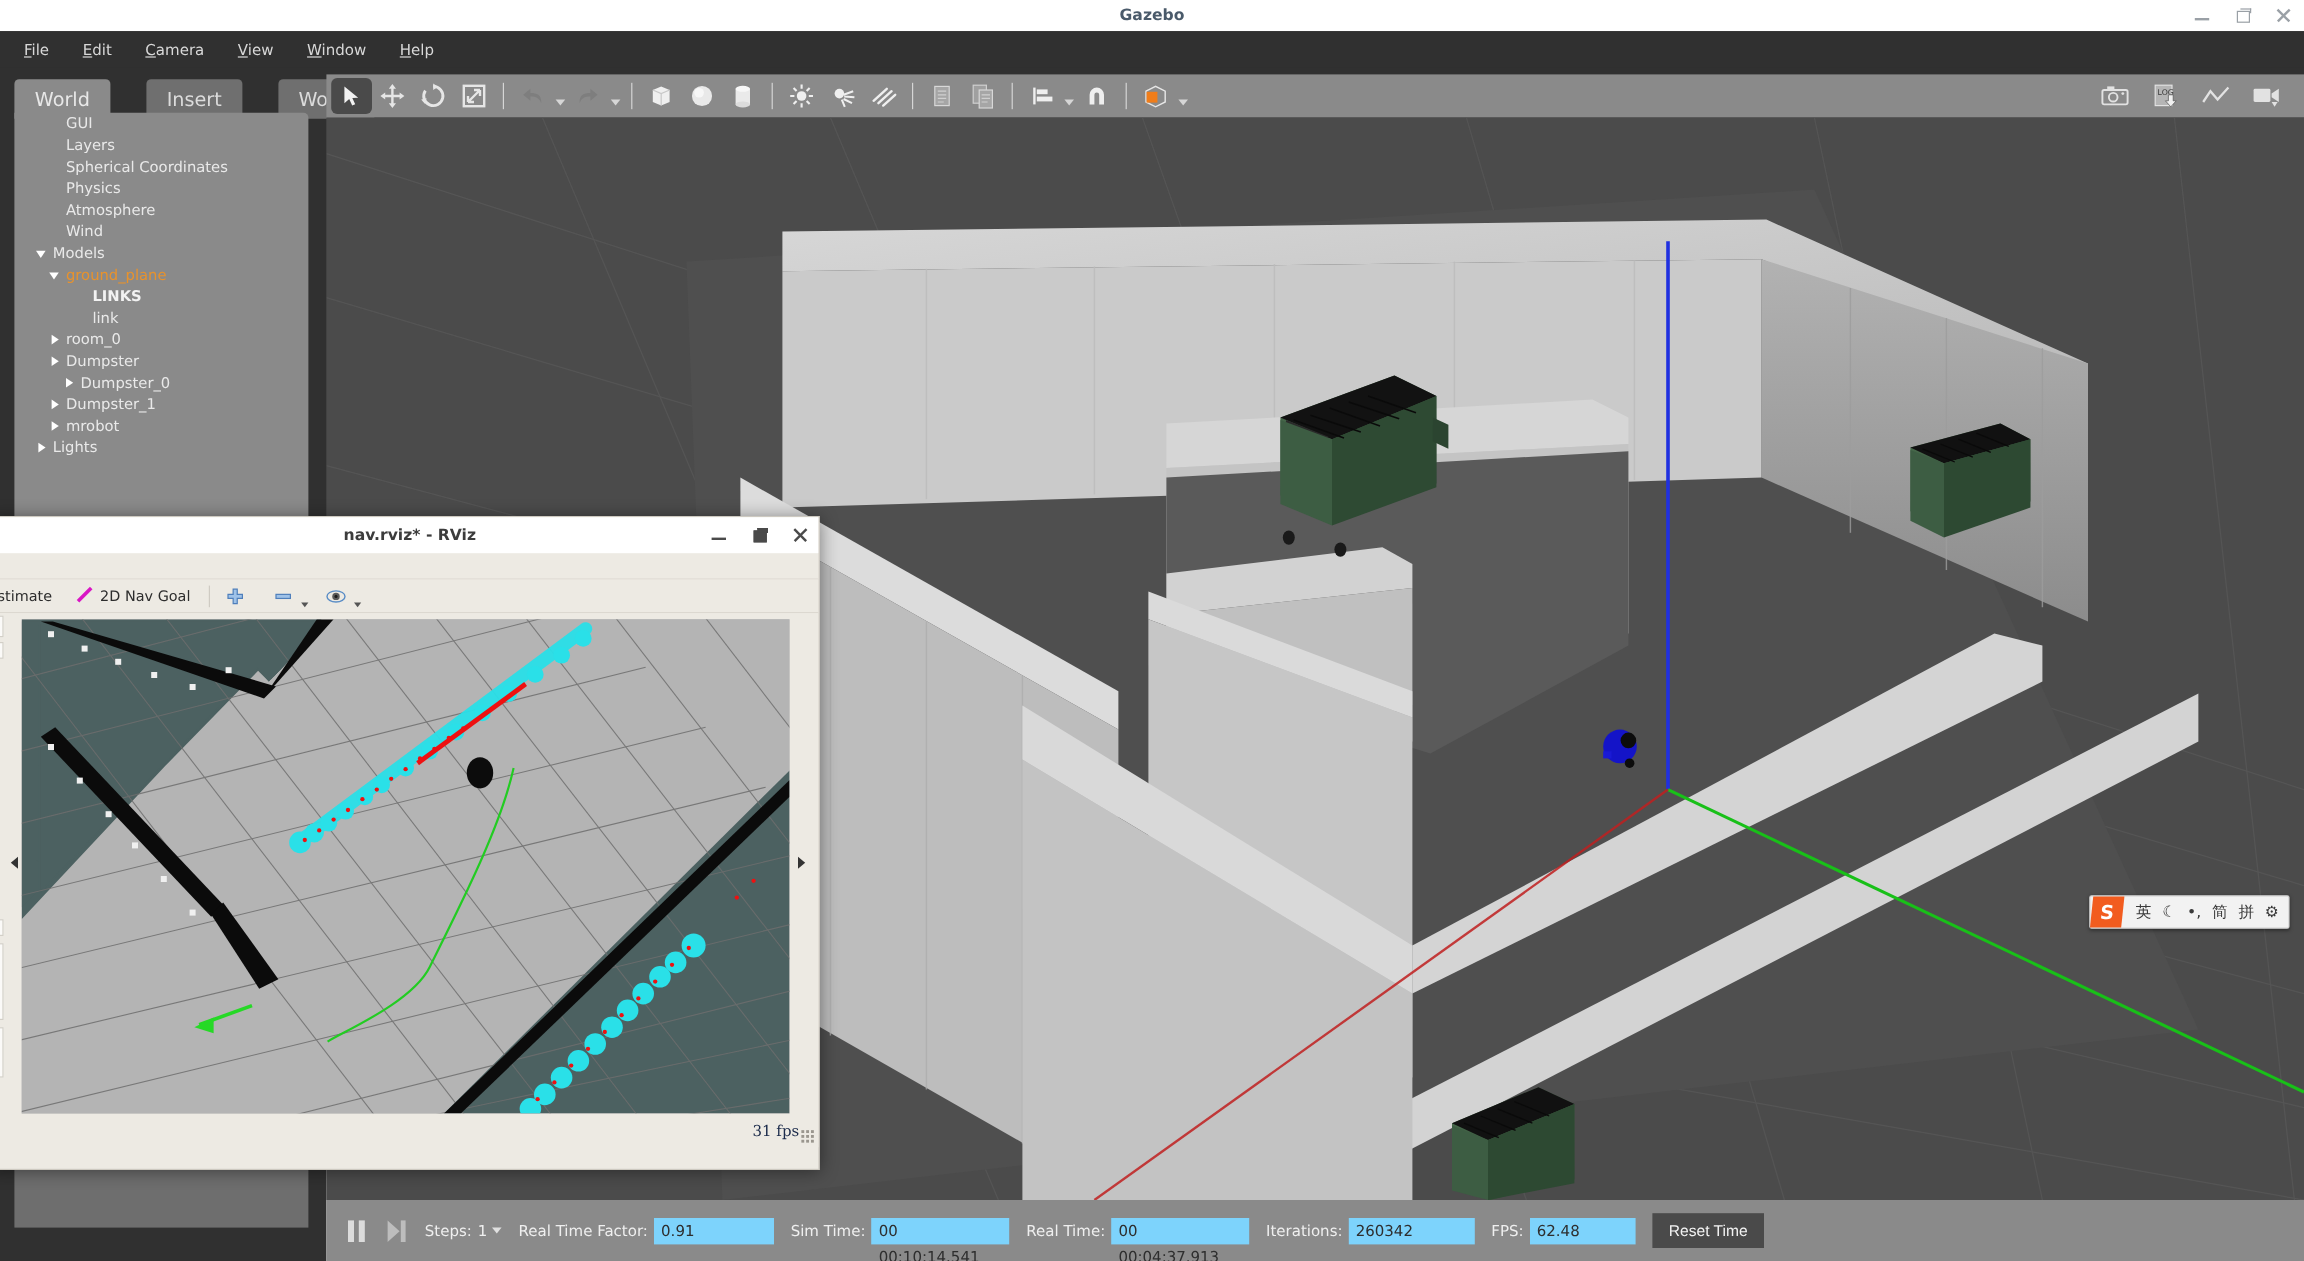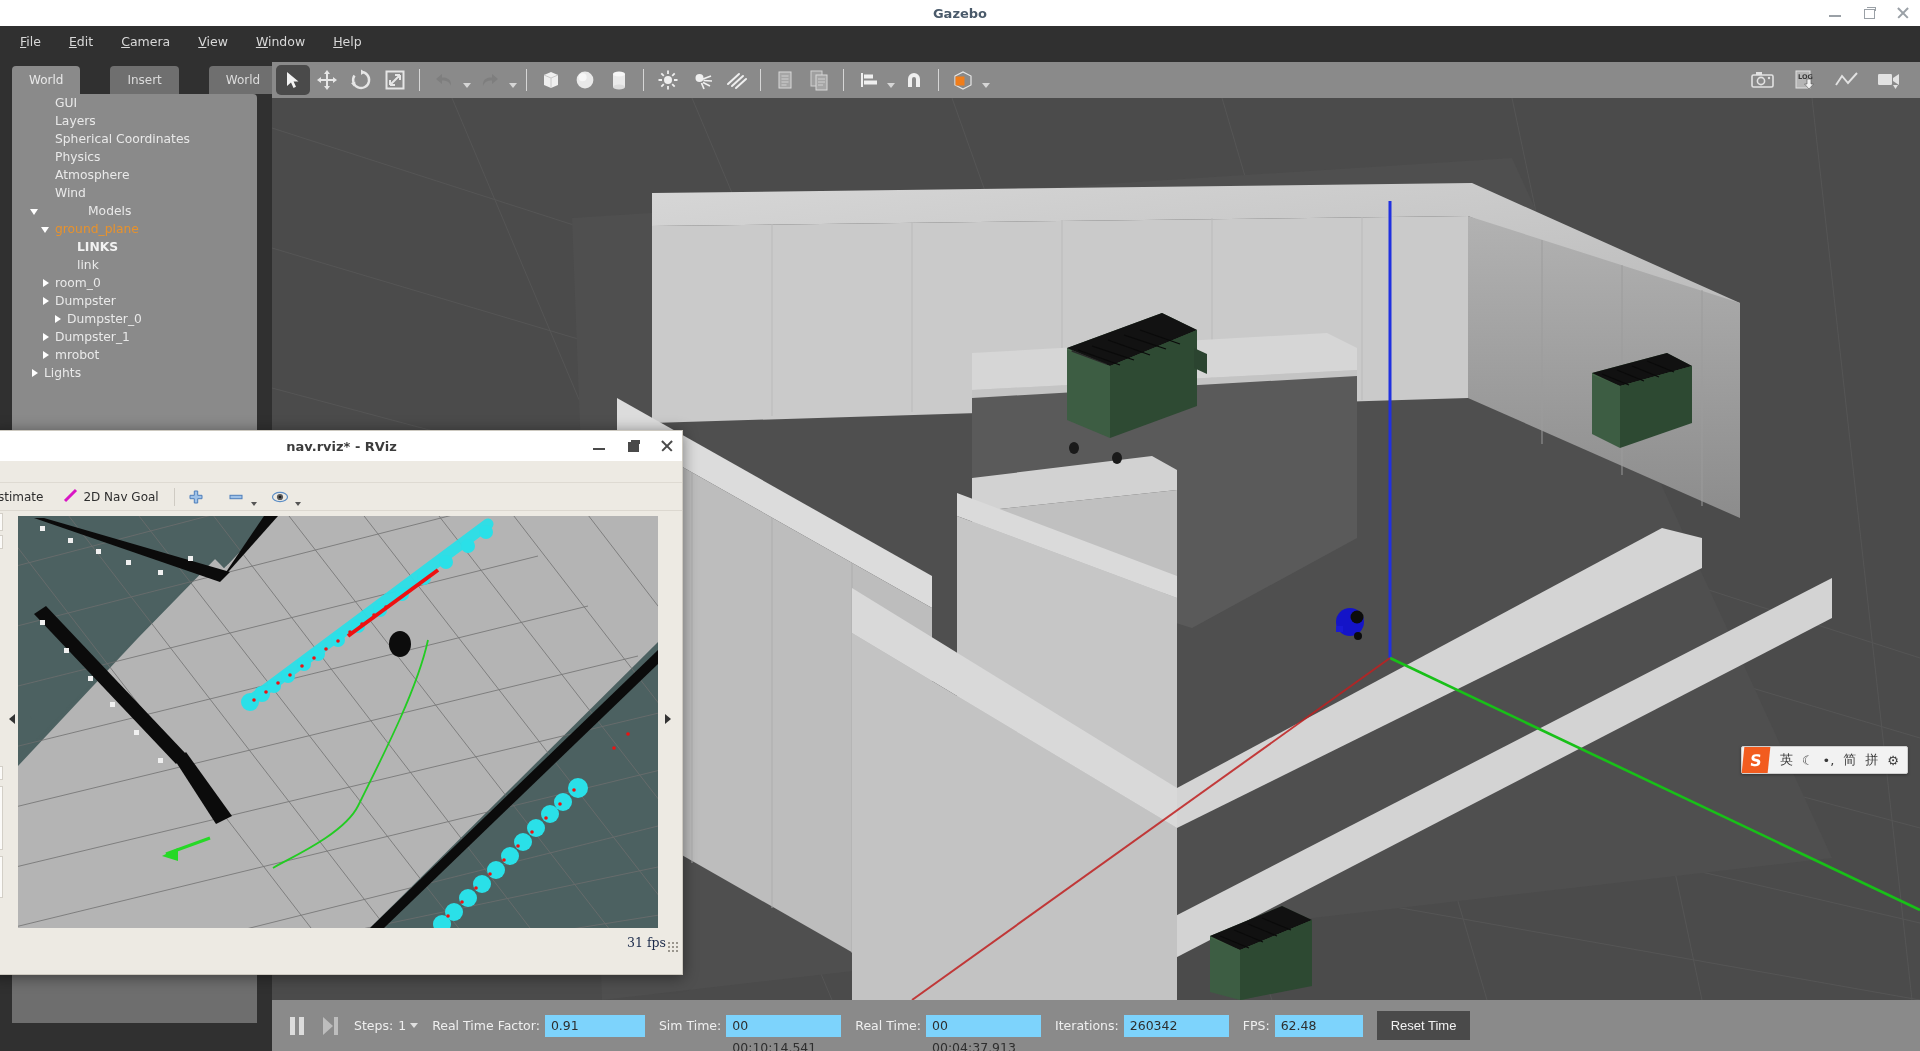--- a/index.html
+++ b/index.html
@@ -39,21 +39,21 @@
     font-size:12.5px; color:#d8d8d8; padding:4px 10px; cursor:default;
   }
   .menu-item u{ text-decoration:underline; }
 
   
   #gz-left-dock{
     position:absolute; left:0; top:62px; width:272px; height:989px; background:#303030;
   }
   #gz-tabs{ position:absolute; left:12px; top:4px; display:flex; gap:2px; }
   .gz-tab{
-    background:#8a8a8a; color:#e8e8e8; font-size:12px; padding:7px 17px 7px 17px;
+    background:#8a8a8a; color:#e8e8e8; font-size:16px; padding:7px 17px 7px 17px;
     border-radius:4px 4px 0 0; cursor:pointer;
   }
   .gz-tab.inactive{ background:#6f6f6f; color:#dcdcdc;margin-left:28px; }
   #gz-tree-panel{
     position:absolute; left:12px; top:32px; width:245px; height:375px;
     background:#8a8a8a; border-radius:0 4px 0 0;
     overflow:hidden;
   }
   .tree-row{
     display:flex; align-items:center; height:18px; font-size:12.3px; color:#e9e9e9;
@@ -82,21 +82,21 @@
     background-image:radial-gradient(#a9a9a9 40%, transparent 41%);
     background-size:4px 4px; opacity:.85;
   }
   #gz-prop-body{
     position:absolute; left:12px; top:430px; width:245px; height:531px; background:#6e6e6e;
   }
 
   
   #gz-toolbar{
     position:absolute; left:272px; top:62px; width:1648px; height:36px;
-    background:#8a8a8a; display:flex; align-items:center; padding-left:4px;font-weight:bold;
+    background:#8a8a8a; display:flex; align-items:center; padding-left:4px;
   }
   .tb-btn{ width:34px; height:30px; display:flex; align-items:center; justify-content:center;
      cursor:pointer; border-radius:5px; position:relative;}
   .tb-btn.active{ background:#4a4a4a; }
   .tb-sep{ width:1px; height:22px; background:#e8e8e8; margin:0 7px; opacity:.8;}
   .tb-caret{ width:12px; height:30px; display:flex; align-items:flex-end; justify-content:center; padding-bottom:7px; cursor:pointer;}
   .tb-caret::after{ content:""; border-top:5px solid #d6d6d6; border-left:4px solid transparent; border-right:4px solid transparent;}
   .tb-right{ position:absolute; right:14px; display:flex; align-items:center; gap:8px;}
 
   #gz-viewport{
@@ -235,21 +235,21 @@
           <span class="lbl">Physics</span>
         </div>
         <div class="tree-row" style="padding-left: 28px;">
           <span class="arrow"></span>
           <span class="lbl">Atmosphere</span>
         </div>
         <div class="tree-row" style="padding-left: 28px;">
           <span class="arrow"></span>
           <span class="lbl">Wind</span>
         </div>
-        <div class="tree-row" style="padding-left: 17px; gap: 44px;">
+        <div class="tree-row" style="padding-left: 17px;">
           <span class="arrow down"></span>
           <span class="lbl">Models</span>
         </div>
         <div class="tree-row sel" style="padding-left: 28px;">
           <span class="arrow down"></span>
           <span class="lbl">ground_plane</span>
         </div>
         <div class="tree-row bold" style="padding-left: 50px;">
           <span class="arrow"></span>
           <span class="lbl">LINKS</span>

